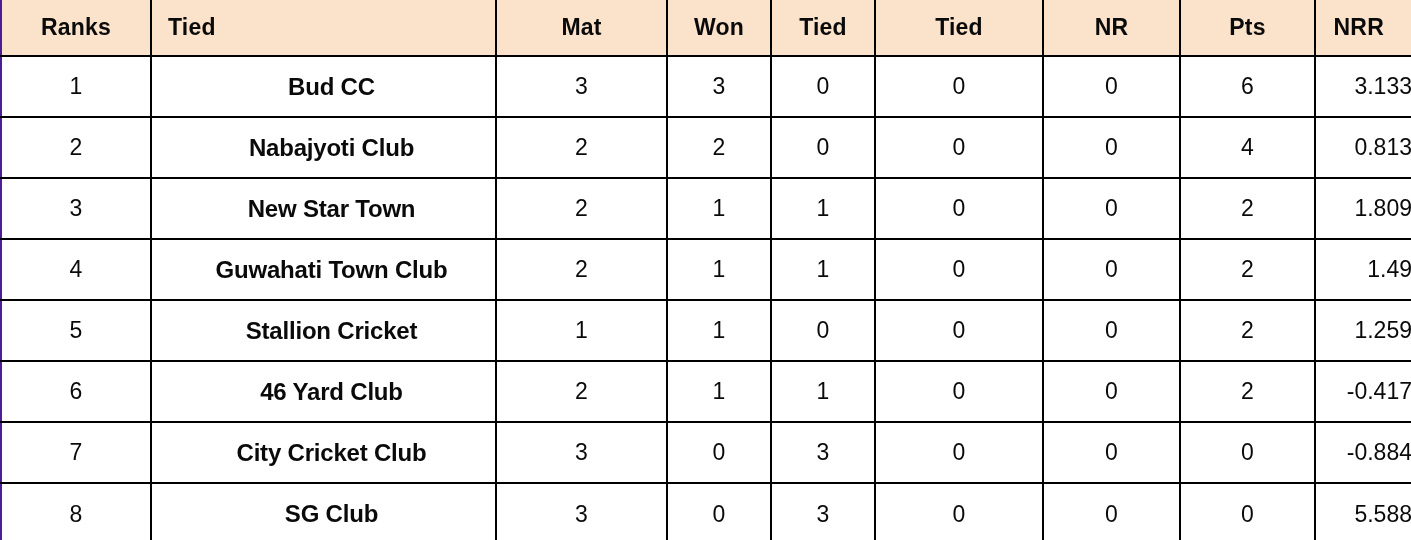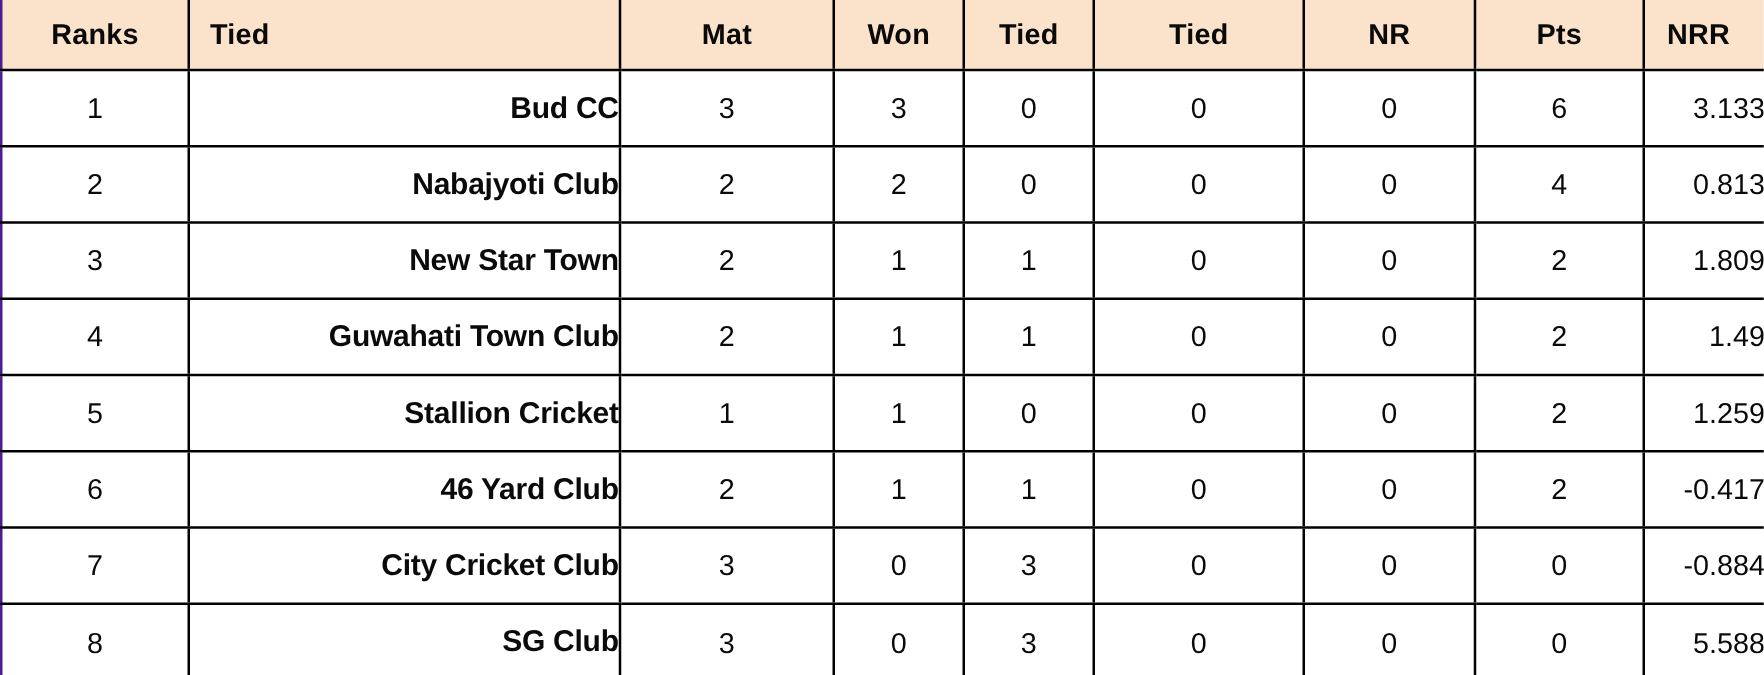--- a/index.html
+++ b/index.html
@@ -63,21 +63,21 @@
     text-align: right;
     padding-right: 28px;
   }
 
   .points-table tbody td {
     background: #ffffff;
     text-align: center;
     font-weight: normal;
   }
   .points-table tbody td.cell-team {
-    text-align: right;
+    text-align: center;
     padding-left: 16px;
     font-weight: bold;
     font-size: 24px;
     letter-spacing: -0.2px;
   }
   .points-table tbody td.cell-nrr {
     text-align: right;
   }
   .points-table tbody tr:last-child td {
     border-bottom: none;

